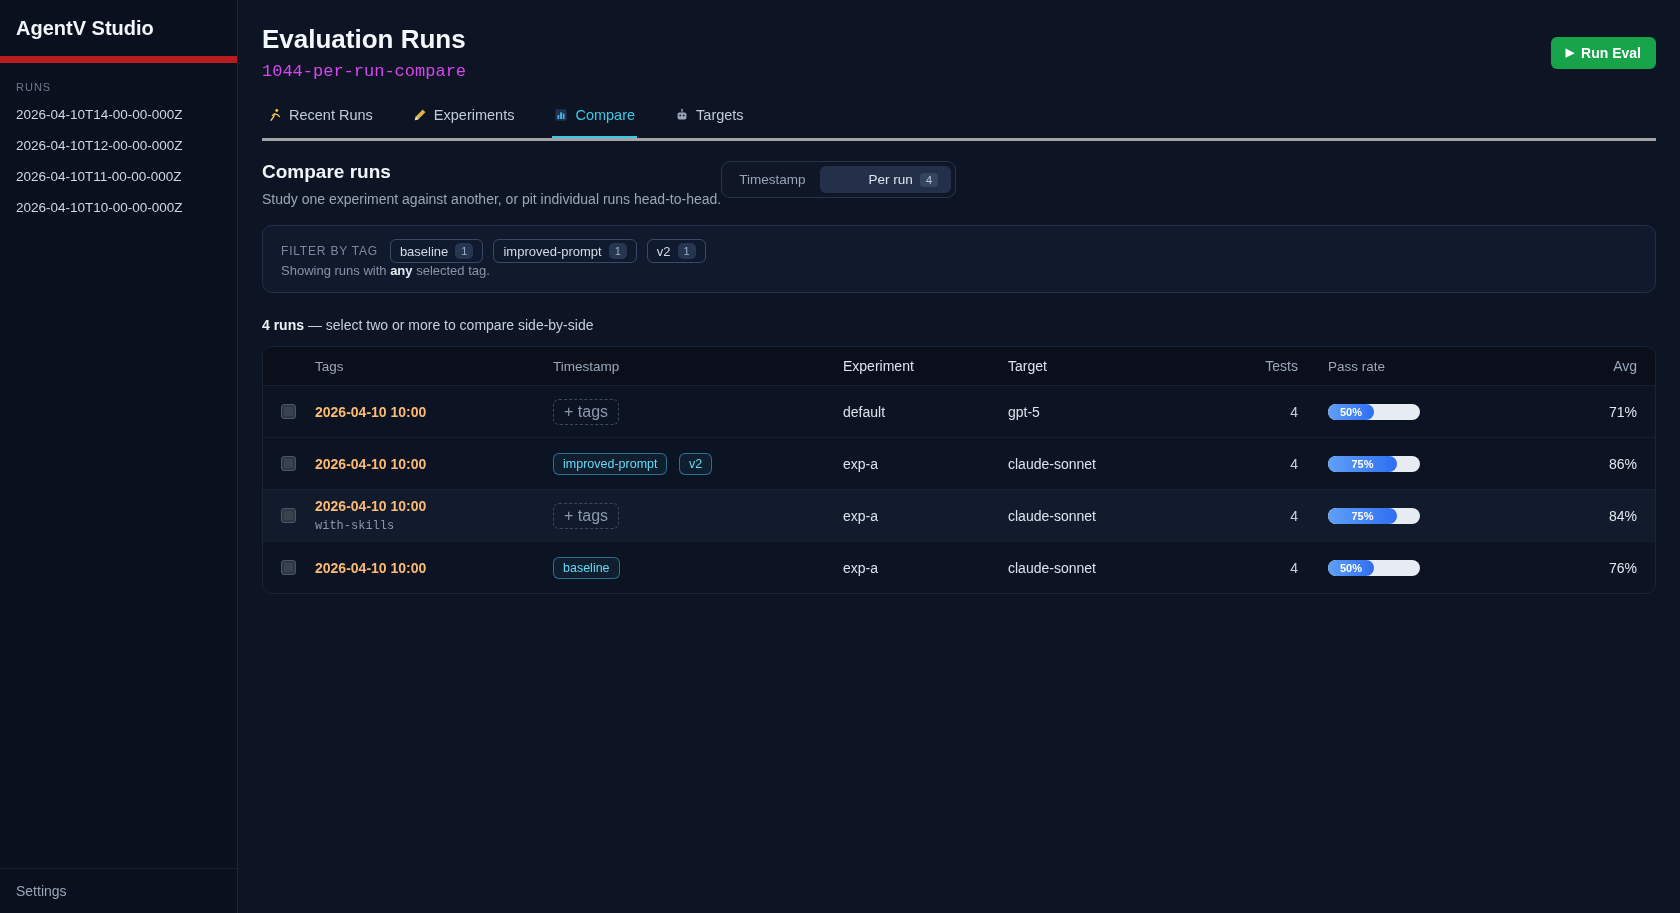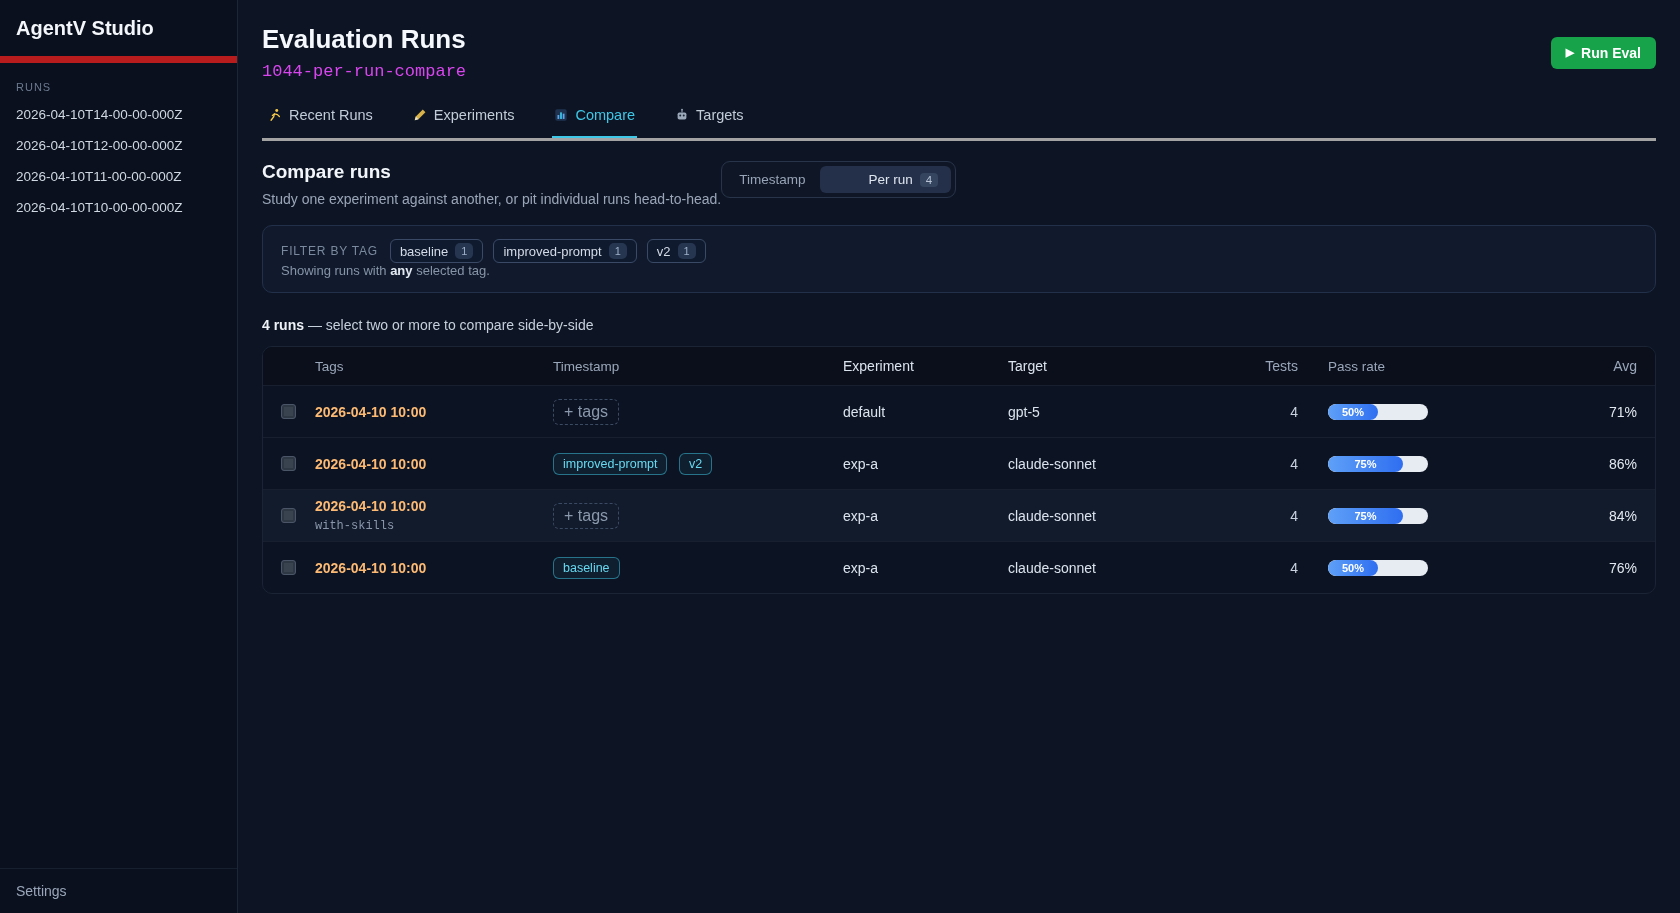--- a/index.html
+++ b/index.html
@@ -115,21 +115,21 @@
     padding:3px 10px; font-size:16px; color:#8b99ad; cursor:pointer;
   }
   .run-tag {
     display:inline-block; border:1px solid rgba(62,199,230,0.5); border-radius:6px;
     padding:3px 9px; font-size:12.5px; color:#67d9f0; background:rgba(62,199,230,0.07);
     margin-right:7px;
   }
   .cell.exp, .cell.target { font-size:14px; color:#dbe3ee; }
   
   .bar-track {
-    position:relative; width:100px; height:16px; border-radius:8px; background:#e7ecf2;
+    position:relative; width:92px; height:16px; border-radius:8px; background:#e7ecf2;
     overflow:hidden;
     padding-left:24px;
   }
   .bar-fill {
     position:absolute; left:0; top:0; bottom:0; border-radius:8px;
     background:linear-gradient(90deg,#5ea0f8,#2f6ef0);
     display:flex; align-items:center; justify-content:center;
   }
   .bar-label { font-size:11px; font-weight:bold; color:#ffffff; }
 </style>

